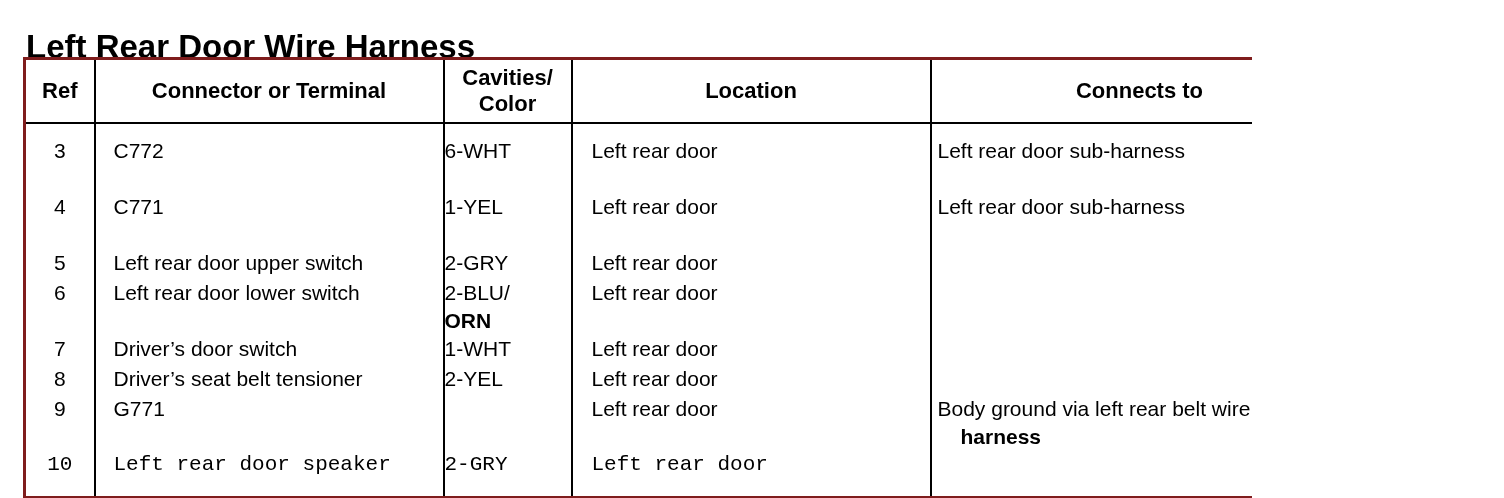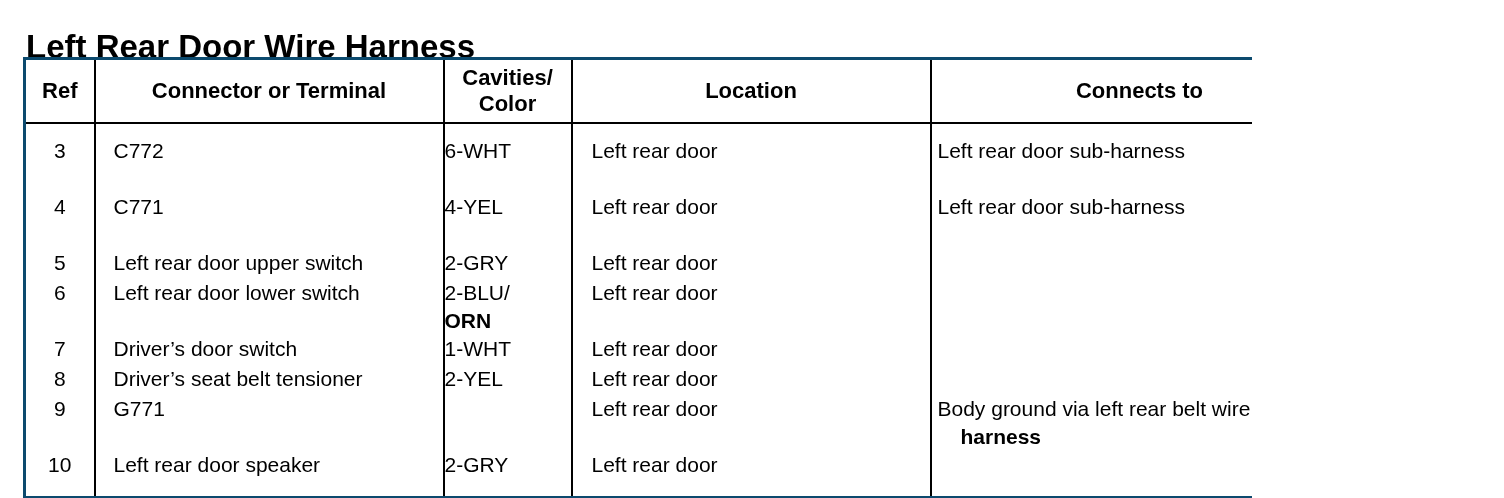--- a/index.html
+++ b/index.html
@@ -25,21 +25,21 @@
     letter-spacing: 0px;
     white-space: nowrap;
   }
   table.harness {
     position: absolute;
     left: 23px;
     top: 57px;
     width: 1429px;
     border-collapse: collapse;
     table-layout: fixed;
-    border: 3px solid #0c4a6e;
+    border: 3px solid #7f1d1d;
   }
   table.harness th,
   table.harness td {
     border-left: 2px solid #000000;
     border-right: 2px solid #000000;
     font-family: "Liberation Sans", sans-serif;
     overflow: hidden;
   }
   table.harness th {
     border-bottom: 2px solid #000000;
@@ -60,21 +60,21 @@
     line-height: 30px;
     white-space: nowrap;
   }
   .line-sm {
     line-height: 26px;
     white-space: nowrap;
     font-weight: bold;
   }
   tr.first-body td { padding-top: 12px; }
   tr.gap-after td { padding-bottom: 26px; }
-  tr.last-body td { padding-bottom: 16px; }
+  tr.last-body td { padding-bottom: 16px; font-family: Liberation Mono, monospace; }
   td.c-ref { text-align: center; }
   td.c-conn > .line, td.c-conn > .line-sm { padding-left: 18px; }
   td.c-cav { text-align: left; }
   td.c-loc > .line { padding-left: 19px; }
   td.c-connects > .line, td.c-connects > .line-sm { padding-left: 6px; }
   td.c-connects > .line-sm.indent2 { padding-left: 29px; }
 </style>
 </head>
 <body>
 
@@ -126,21 +126,21 @@
       </tr>
 
       <tr class="gap-after">
         <td class="c-ref">
             <div class="line">4</div>
           </td>
         <td class="c-conn">
             <div class="line">C771</div>
           </td>
         <td class="c-cav">
-            <div class="line">4-YEL</div>
+            <div class="line">1-YEL</div>
           </td>
         <td class="c-loc">
             <div class="line">Left rear door</div>
           </td>
         <td class="c-connects">
             <div class="line">Left rear door sub-harness</div>
           </td>
         <td class="c-notes"></td>
       </tr>
 

